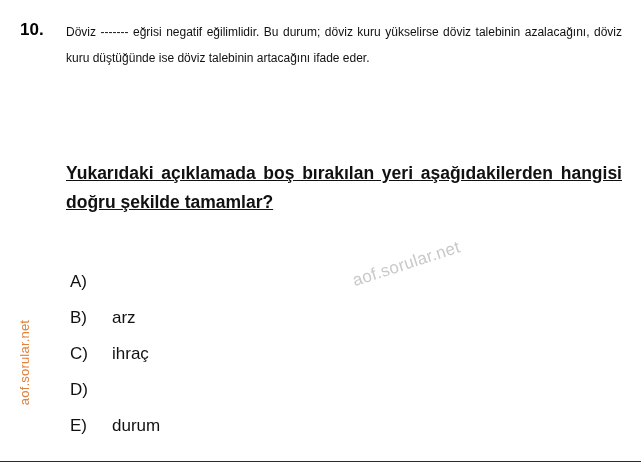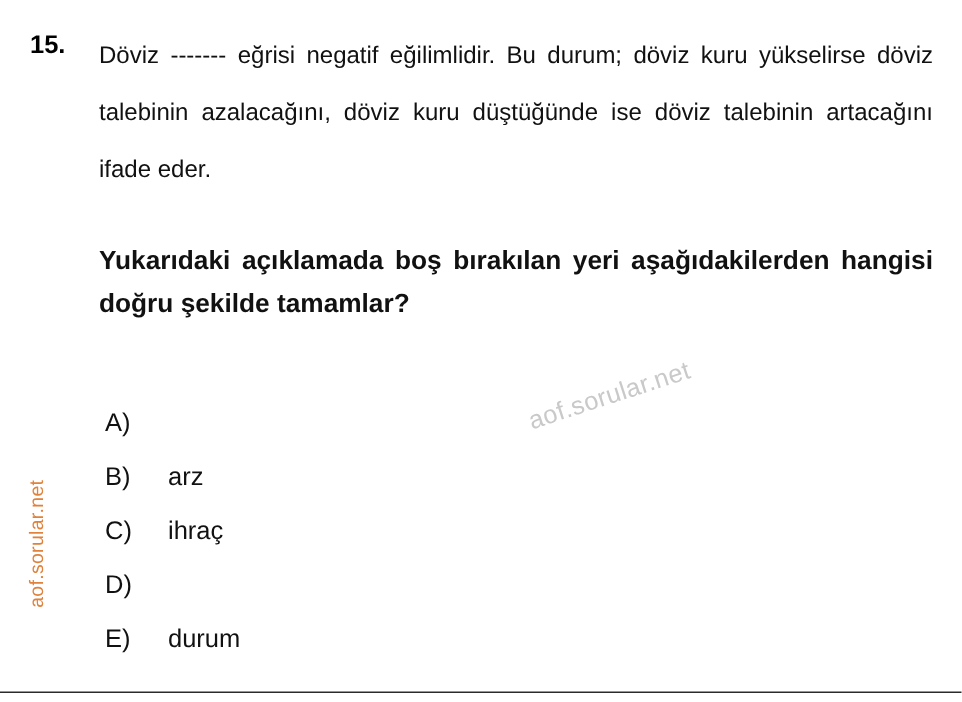--- a/index.html
+++ b/index.html
@@ -50,40 +50,41 @@
     top: 20px;
     font-size: 17px;
     font-weight: bold;
     color: #000;
   }
   .q-body {
     position: absolute;
     left: 66px;
     top: 19px;
     width: 556px;
-    font-size: 16px;
-    line-height: 38px;
+    font-size: 12px;
+    line-height: 26px;
     text-align: justify;
     text-justify: inter-word;
     color: #111;
   }
   .q-body p {
     margin: 0;
   }
   .q-prompt {
     position: absolute;
     left: 66px;
     top: 159px;
     width: 556px;
     font-size: 17.5px;
     line-height: 29px;
     font-weight: bold;
     text-align: justify;
     text-justify: inter-word;
     color: #111;
+    text-decoration: underline;
   }
   .q-prompt p {
     margin: 0;
   }
   .options {
     position: absolute;
     left: 70px;
     top: 272px;
     width: 400px;
   }
@@ -124,21 +125,21 @@
 </style>
 </head>
 <body>
 
 <div class="page">
 
   <div class="left-strip">
     <div class="left-watermark">aof.sorular.net</div>
   </div>
 
-  <div class="q-number">15.</div>
+  <div class="q-number">10.</div>
 
   <div class="q-body">
     <p>Döviz ------- eğrisi negatif eğilimlidir. Bu durum; döviz kuru yükselirse döviz talebinin azalacağını, döviz kuru düştüğünde ise döviz talebinin artacağını ifade eder.</p>
   </div>
 
   <div class="q-prompt">
     <p>Yukarıdaki açıklamada boş bırakılan yeri aşağıdakilerden hangisi doğru şekilde tamamlar?</p>
   </div>
 
   <div class="options">

